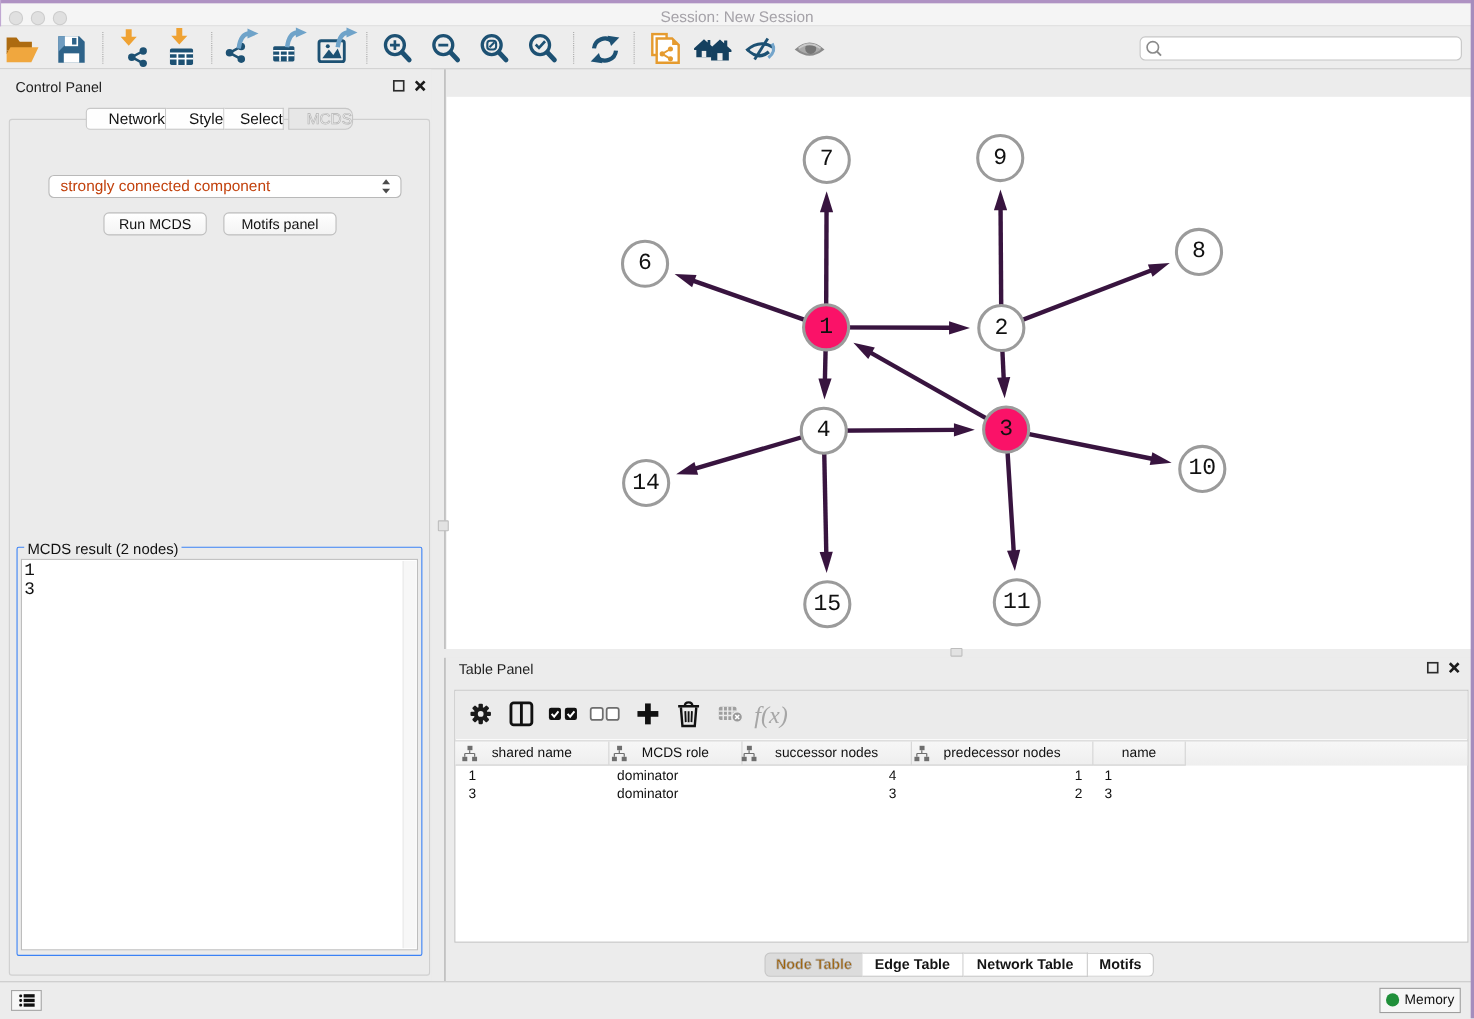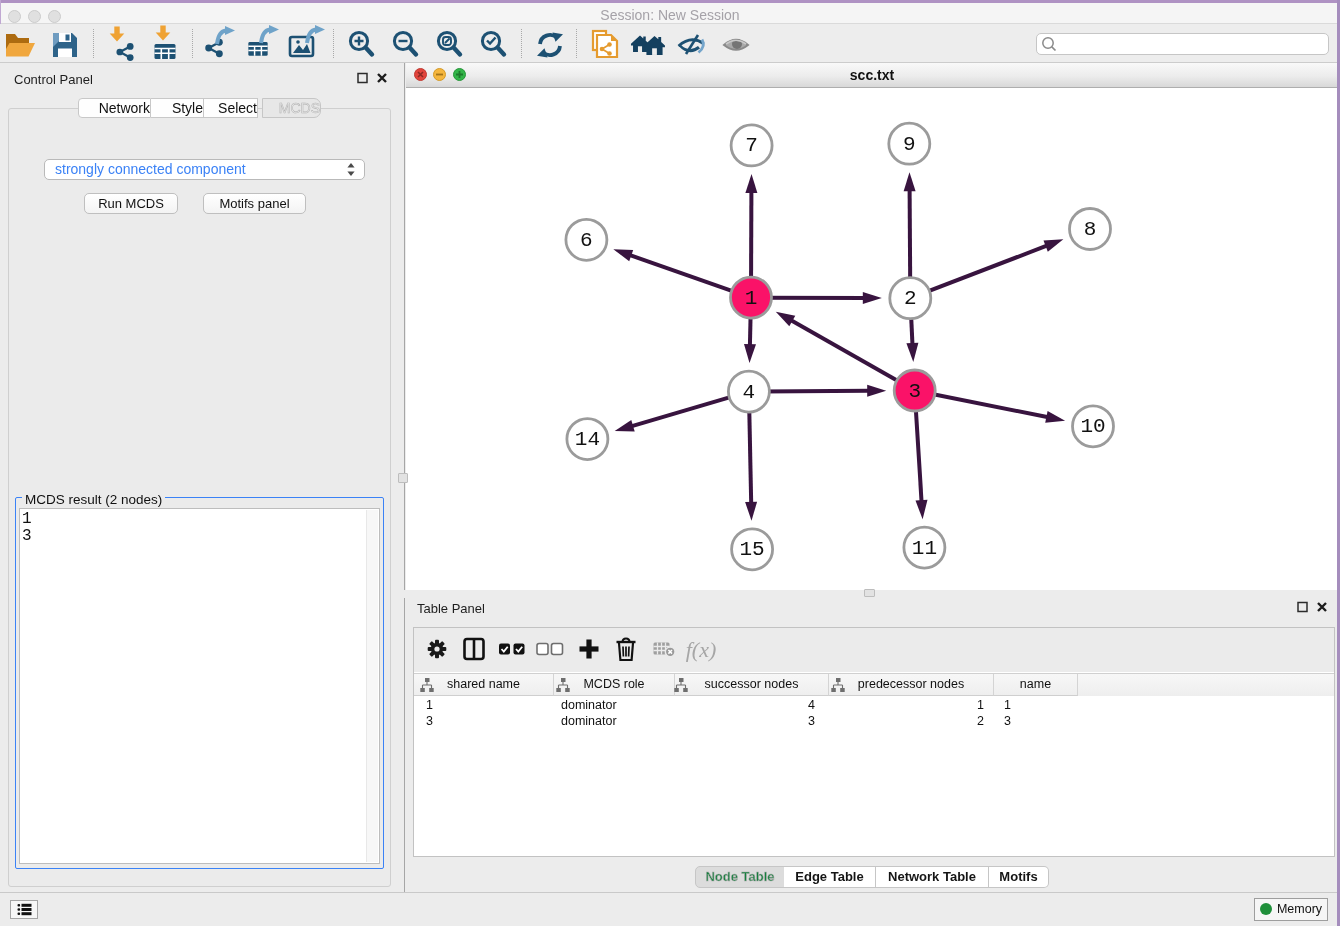--- a/index.html
+++ b/index.html
@@ -25,21 +25,21 @@
   #cpbody{position:absolute;left:8px;top:45px;width:381px;height:777px;
           background:#ebebeb;border:1px solid #cfcfcf;border-radius:3px;}
   .tabrow{position:absolute;display:flex;}
   .tab{height:18px;line-height:18px;font-size:14px;text-align:right;background:#fefefe;
        border:1px solid #c8c8c8;border-left:none;color:#111;padding:0;}
   .tab.first{border-left:1px solid #c8c8c8;border-radius:4px 0 0 4px;}
   .tab.sel{background:#e7e7e7;color:#f4f4f4;border-radius:0 7px 7px 0;border:1px solid #c6c6c6;
            -webkit-text-stroke:0.6px #b4b4b4;}
   #optlab{position:absolute;left:8px;top:74px;width:392px;text-align:center;font-size:14px;color:#1a1a1a;}
   #optsel{position:absolute;left:44px;top:96px;width:309px;height:19px;background:#fff;
-          border:1px solid #b9b9b9;border-radius:5px;font-size:14px;color:#3b82f6;
+          border:1px solid #b9b9b9;border-radius:5px;font-size:14px;color:#c2410c;
           line-height:19px;padding-left:10px;}
   .btn{position:absolute;height:19px;line-height:19px;text-align:center;font-size:13px;color:#111;
        background:linear-gradient(#ffffff,#f3f3f3);border:1px solid #bfbfbf;border-radius:5px;}
   #mcdsgroup{position:absolute;left:15px;top:434px;width:367px;height:370px;
              border:1px solid #3b82f6;border-radius:2px;}
   #mcdsgroup .glab{position:absolute;left:6px;top:-6px;background:#ebebeb;padding:0 3px;
                    font-size:13.5px;color:#111;}
   #mcdstext{position:absolute;left:3px;top:10px;width:359px;height:354px;background:#fff;
             border:1px solid #bdbdbd;font-family:"Liberation Mono",monospace;font-size:16px;color:#111;line-height:17.3px;}
   #mcdsscroll{position:absolute;right:1px;top:1px;width:11px;height:352px;background:#f7f7f7;
@@ -230,43 +230,32 @@
     <div class="tab" style="width:52px;">Style</div>
     <div class="tab" style="width:53px;">Select</div>
     <div class="tab sel" style="width:57px;margin-left:4px;">MCDS</div>
   </div>
   <div id="optsel">strongly connected component
     <svg width="10" height="15" style="position:absolute;right:8px;top:2px;">
       <polygon points="5,1 8.6,5.4 1.4,5.4" fill="#4a4a4a"></polygon>
       <polygon points="5,14 8.6,9.6 1.4,9.6" fill="#4a4a4a"></polygon>
     </svg>
   </div>
-  <div class="btn" style="left:84px;top:130px;width:92px;">Run MCDS</div>
+  <div class="btn" style="left:94px;top:130px;width:92px;">Run MCDS</div>
   <div class="btn" style="left:203px;top:130px;width:101px;">Motifs panel</div>
   <div id="mcdsgroup">
     <div class="glab">MCDS result (2 nodes)</div>
     <div id="mcdstext">
         <div style="padding:2px 0 0 2px;">1<br>3</div>
       <div id="mcdsscroll"></div>
     </div>
   </div>
 </div>
 
 <div class="abs" id="netframe">
-  <div id="nettitle">
-    <div class="mac" style="left:8px;background:#e1443c;border:1px solid #c13a32;"></div>
-    <div class="mac" style="left:27px;background:#f5b63d;border:1px solid #d49a28;"></div>
-    <div class="mac" style="left:47px;background:#32b549;border:1px solid #27963a;"></div>
-    <svg width="70" height="24" style="position:absolute;left:0;top:0;">
-      <path d="M12 9 L17 14 M17 9 L12 14" stroke="#8c2a24" stroke-width="1.6"></path>
-      <path d="M30 11.5 L37 11.5" stroke="#a3741a" stroke-width="1.8"></path>
-      <path d="M50 11.5 L57 11.5 M53.5 8 L53.5 15" stroke="#1d7a2c" stroke-width="1.8"></path>
-    </svg>
-    <div id="netname">scc.txt</div>
-  </div>
   <div id="netcanvas">
     <svg width="932" height="502">
 <line x1="345.0" y1="209.6" x2="345.4" y2="102.9" stroke="#38143f" stroke-width="4"></line>
 <polygon points="345.5,85.9 351.4,104.9 339.4,104.9" fill="#38143f"></polygon>
 <line x1="345.0" y1="209.6" x2="223.3" y2="166.9" stroke="#38143f" stroke-width="4"></line>
 <polygon points="207.3,161.2 227.2,161.9 223.2,173.2" fill="#38143f"></polygon>
 <line x1="345.0" y1="209.6" x2="458.8" y2="210.0" stroke="#38143f" stroke-width="4"></line>
 <polygon points="475.8,210.1 456.8,216.0 456.8,204.0" fill="#38143f"></polygon>
 <line x1="345.0" y1="209.6" x2="343.9" y2="258.1" stroke="#38143f" stroke-width="4"></line>
 <polygon points="343.5,275.1 338.0,256.0 350.0,256.2" fill="#38143f"></polygon>
@@ -428,21 +417,21 @@
     <div class="trow" style="left:147px;top:69px;">dominator</div>
     <div class="trow" style="left:261px;top:69px;width:140px;text-align:right;">4</div>
     <div class="trow" style="left:415px;top:69px;width:155px;text-align:right;">1</div>
     <div class="trow" style="left:590px;top:69px;">1</div>
     <div class="trow" style="left:12px;top:85px;">3</div>
     <div class="trow" style="left:147px;top:85px;">dominator</div>
     <div class="trow" style="left:261px;top:85px;width:140px;text-align:right;">3</div>
     <div class="trow" style="left:415px;top:85px;width:155px;text-align:right;">2</div>
     <div class="trow" style="left:590px;top:85px;">3</div>
   </div>
-  <div class="bt" style="left:290px;top:268px;width:88px;border-left:1px solid #c6c6c6;border-radius:5px 0 0 5px;background:#dcdcdc;color:#15803d;-webkit-text-stroke:0.6px #adadad;">Node Table</div>
+  <div class="bt" style="left:290px;top:268px;width:88px;border-left:1px solid #c6c6c6;border-radius:5px 0 0 5px;background:#dcdcdc;color:#a16207;-webkit-text-stroke:0.6px #adadad;">Node Table</div>
   <div class="bt" style="left:379px;top:268px;width:91px;">Edge Table</div>
   <div class="bt" style="left:471px;top:268px;width:112px;">Network Table</div>
   <div class="bt" style="left:584px;top:268px;width:59px;border-radius:0 5px 5px 0;">Motifs</div>
 </div>
 
 <div class="abs" id="statusbar">
   <div id="listbtn">
     <svg width="26" height="17">
       <rect x="6.5" y="3" width="2.6" height="2.6" rx="1" fill="#111"></rect>
         <rect x="10.5" y="2.8" width="10" height="3" fill="#111"></rect>

